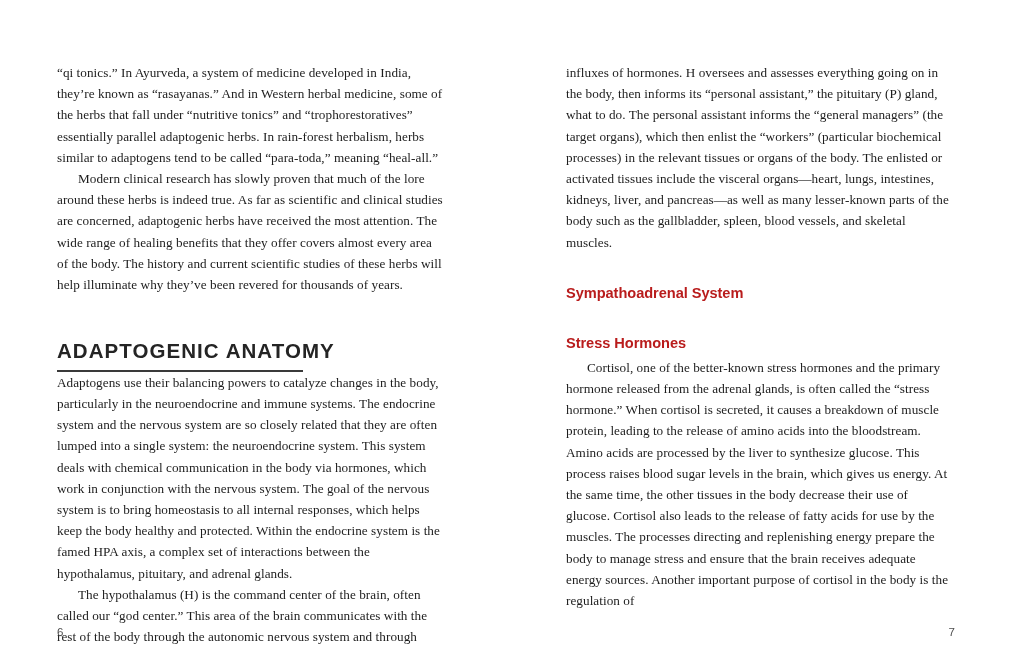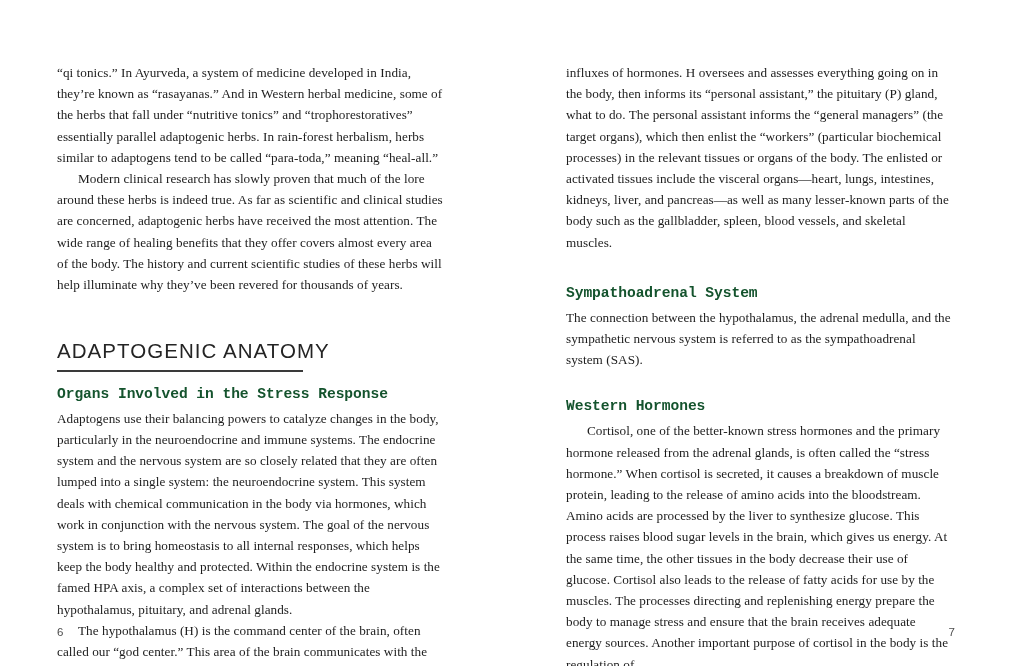--- a/index.html
+++ b/index.html
@@ -50,41 +50,41 @@
   }
   p.body.indent {
     text-indent: 21px;
   }
 
   .chapter-title-wrap {
     margin-top: 44px;
   }
   .chapter-title {
     font-family: "Liberation Sans", sans-serif;
-    font-weight: 400;
+    font-weight: 700;
     font-size: 20.5px;
     line-height: 24px;
     letter-spacing: 1.05px;
     color: #242424;
     white-space: nowrap;
   }
   .chapter-rule {
     width: 246px;
     height: 1.6px;
     background: #3a3a3a;
     margin-top: 7px;
   }
 
   .section-heading {
-    font-family: Liberation Mono, monospace;
+    font-family: Liberation Sans, sans-serif;
     font-weight: 600;
     font-size: 14.6px;
     line-height: 20px;
     letter-spacing: -0.05px;
-    color: #14532d;
+    color: #b91c1c;
     margin-top: 12px;
     margin-bottom: 4px;
   }
   .section-heading.first-right {
     margin-top: 0;
   }
 
   .block-gap-large { height: 30px; }
   .block-gap-med   { height: 26px; }
 
@@ -109,45 +109,43 @@
 
       <p class="body">“qi tonics.” In Ayurveda, a system of medicine developed in India, they’re known as “rasayanas.” And in Western herbal medicine, some of the herbs that fall under “nutritive tonics” and “trophorestoratives” essentially parallel adaptogenic herbs. In rain-forest herbalism, herbs similar to adaptogens tend to be called “para-toda,” meaning “heal-all.”</p>
 
       <p class="body indent">Modern clinical research has slowly proven that much of the lore around these herbs is indeed true. As far as scientific and clinical studies are concerned, adaptogenic herbs have received the most attention. The wide range of healing benefits that they offer covers almost every area of the body. The history and current scientific studies of these herbs will help illuminate why they’ve been revered for thousands of years.</p>
 
       <div class="chapter-title-wrap">
         <div class="chapter-title">ADAPTOGENIC ANATOMY</div>
         <div class="chapter-rule"></div>
       </div>
 
-      <div class="section-heading">Organs Involved in the Stress Response</div>
 
       <p class="body">Adaptogens use their balancing powers to catalyze changes in the body, particularly in the neuroendocrine and immune systems. The endocrine system and the nervous system are so closely related that they are often lumped into a single system: the neuroendocrine system. This system deals with chemical communication in the body via hormones, which work in conjunction with the nervous system. The goal of the nervous system is to bring homeostasis to all internal responses, which helps keep the body healthy and protected. Within the endocrine system is the famed HPA axis, a complex set of interactions between the hypothalamus, pituitary, and adrenal glands.</p>
 
       <p class="body indent">The hypothalamus (H) is the command center of the brain, often called our “god center.” This area of the brain communicates with the rest of the body through the autonomic nervous system and through</p>
 
     </div>
 
     <div class="folio folio-left">6</div>
   </div>
 
   <div class="page page-right">
     <div class="column">
 
       <p class="body">influxes of hormones. H oversees and assesses everything going on in the body, then informs its “personal assistant,” the pituitary (P) gland, what to do. The personal assistant informs the “general managers” (the target organs), which then enlist the “workers” (particular biochemical processes) in the relevant tissues or organs of the body. The enlisted or activated tissues include the visceral organs—heart, lungs, intestines, kidneys, liver, and pancreas—as well as many lesser-known parts of the body such as the gallbladder, spleen, blood vessels, and skeletal muscles.</p>
 
       <div class="block-gap-large"></div>
 
       <div class="section-heading first-right">Sympathoadrenal System</div>
 
-      <p class="body">The connection between the hypothalamus, the adrenal medulla, and the sympathetic nervous system is referred to as the sympathoadrenal system (SAS).</p>
 
       <div class="block-gap-med"></div>
 
-      <div class="section-heading first-right">Western Hormones</div>
+      <div class="section-heading first-right">Stress Hormones</div>
 
 
       <p class="body indent">Cortisol, one of the better-known stress hormones and the primary hormone released from the adrenal glands, is often called the “stress hormone.” When cortisol is secreted, it causes a breakdown of muscle protein, leading to the release of amino acids into the bloodstream. Amino acids are processed by the liver to synthesize glucose. This process raises blood sugar levels in the brain, which gives us energy. At the same time, the other tissues in the body decrease their use of glucose. Cortisol also leads to the release of fatty acids for use by the muscles. The processes directing and replenishing energy prepare the body to manage stress and ensure that the brain receives adequate energy sources. Another important purpose of cortisol in the body is the regulation of</p>
 
     </div>
 
     <div class="folio folio-right">7</div>
   </div>
 
 </div>

